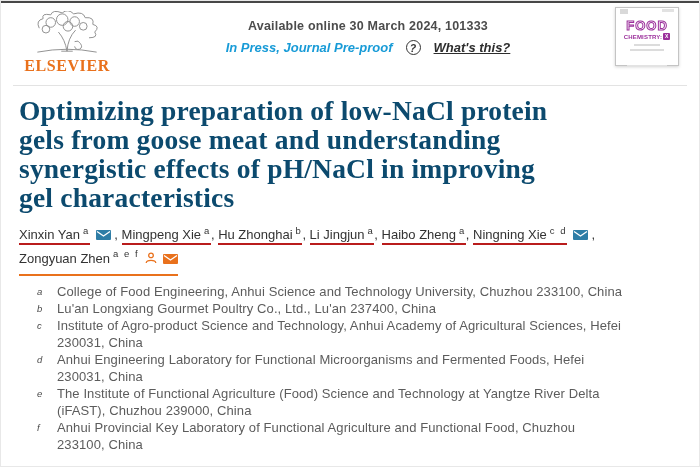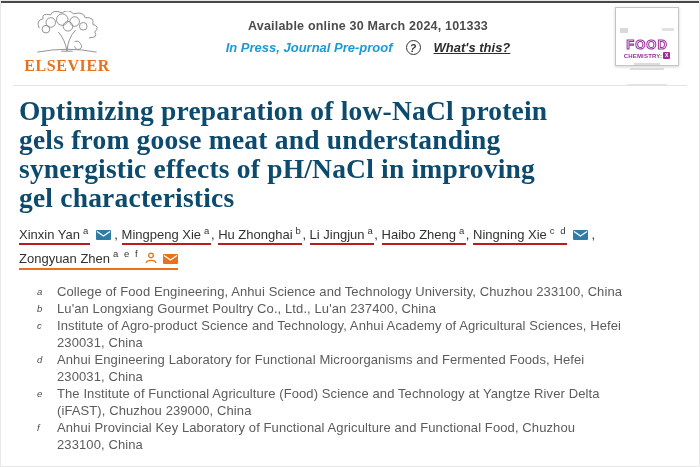--- a/index.html
+++ b/index.html
@@ -22,21 +22,21 @@
   .head-center{position:absolute;left:140px;right:104px;top:9px;text-align:center;}
   .journal-title{font-size:19px;color:#2d2d2d;font-weight:600;letter-spacing:.2px;}
   .avail{margin-top:7px;font-size:12.5px;font-weight:700;color:#4c4c4c;letter-spacing:.2px;}
   .press-row{margin-top:7px;display:flex;justify-content:center;align-items:center;gap:13px;font-style:italic;}
   .inpress{color:var(--link-blue);font-weight:700;font-size:13px;cursor:pointer;}
   .help{width:15px;height:15px;border:1.5px solid #333;border-radius:50%;font-size:10.5px;
     font-weight:700;display:flex;align-items:center;justify-content:center;color:#333;cursor:pointer;}
   .whats{font-size:13px;font-weight:700;color:#2d2d2d;text-decoration:underline;cursor:pointer;}
   
   .cover{position:absolute;right:20px;top:4px;width:64px;height:59px;background:#fff;
-    border:1px solid #c4c4c4;box-shadow:0 1px 3px rgba(0,0,0,.18);padding:20px 4px;cursor:pointer;}
+    border:1px solid #c4c4c4;box-shadow:0 1px 3px rgba(0,0,0,.18);padding:1px 4px;cursor:pointer;}
   .cover-top{display:flex;justify-content:space-between;}
   .cover-mark{width:8px;height:5px;background:#d9d9d9;}
   .cover-mark2{width:12px;height:3px;background:#e2e2e2;}
   .cover-food{margin-top:5px;text-align:center;font-size:13px;font-weight:800;letter-spacing:1px;
     color:#fff;-webkit-text-stroke:1px var(--cover-purple);line-height:1;}
   .cover-chem{text-align:center;font-size:6px;font-weight:800;color:var(--cover-purple);
     letter-spacing:.2px;margin-top:1px;display:flex;align-items:center;justify-content:center;gap:1px;}
   .cover-x{display:inline-block;width:7px;height:7px;background:var(--cover-purple);color:#fff;
     font-size:5px;line-height:7px;text-align:center;border-radius:1px;}
   .cover-line{height:2px;background:#dcdcdc;margin:4px auto 0;width:26px;}
@@ -46,21 +46,21 @@
   
   .article-title{margin:10px 18px 0;font-family:"Liberation Serif","DejaVu Serif",serif;
     font-size:27.5px;line-height:29px;color:#0c4a6e;white-space:pre-line;letter-spacing:.2px;}
   .authors{margin:11px 18px 0;font-size:13px;color:#333;line-height:1.7;}
   .author{white-space:nowrap;}
   .author .u{border-bottom:2px solid #b91c1c;padding-bottom:1px;cursor:pointer;}
   .author a{color:#333;text-decoration:none;}
   .author sup{font-size:9.5px;color:#333;margin-left:3px;letter-spacing:1.5px;}
   .a-icon{margin-left:6px;color:var(--icon-teal);cursor:pointer;}
   .a-icon svg{vertical-align:-1px;}
-  .author.highlight{border-bottom:2px solid var(--accent-orange);padding-bottom:2px;}
+  .author.highlight{border-bottom:2px solid var(--accent-orange);padding-bottom:8px;}
   .author.highlight .u{border-bottom:none;}
   .author.highlight .a-icon{color:var(--accent-orange);}
   .affiliations{margin:13px 18px 0 34px;}
   .affil{position:relative;padding-left:22px;max-width:588px;font-size:13px;line-height:17px;
     color:#5c5c5c;letter-spacing:.1px;}
   .affil-sup{position:absolute;left:2px;top:0;font-size:9.5px;font-style:italic;color:#4a4a4a;}
 </style>
 </head>
 <body>
 

